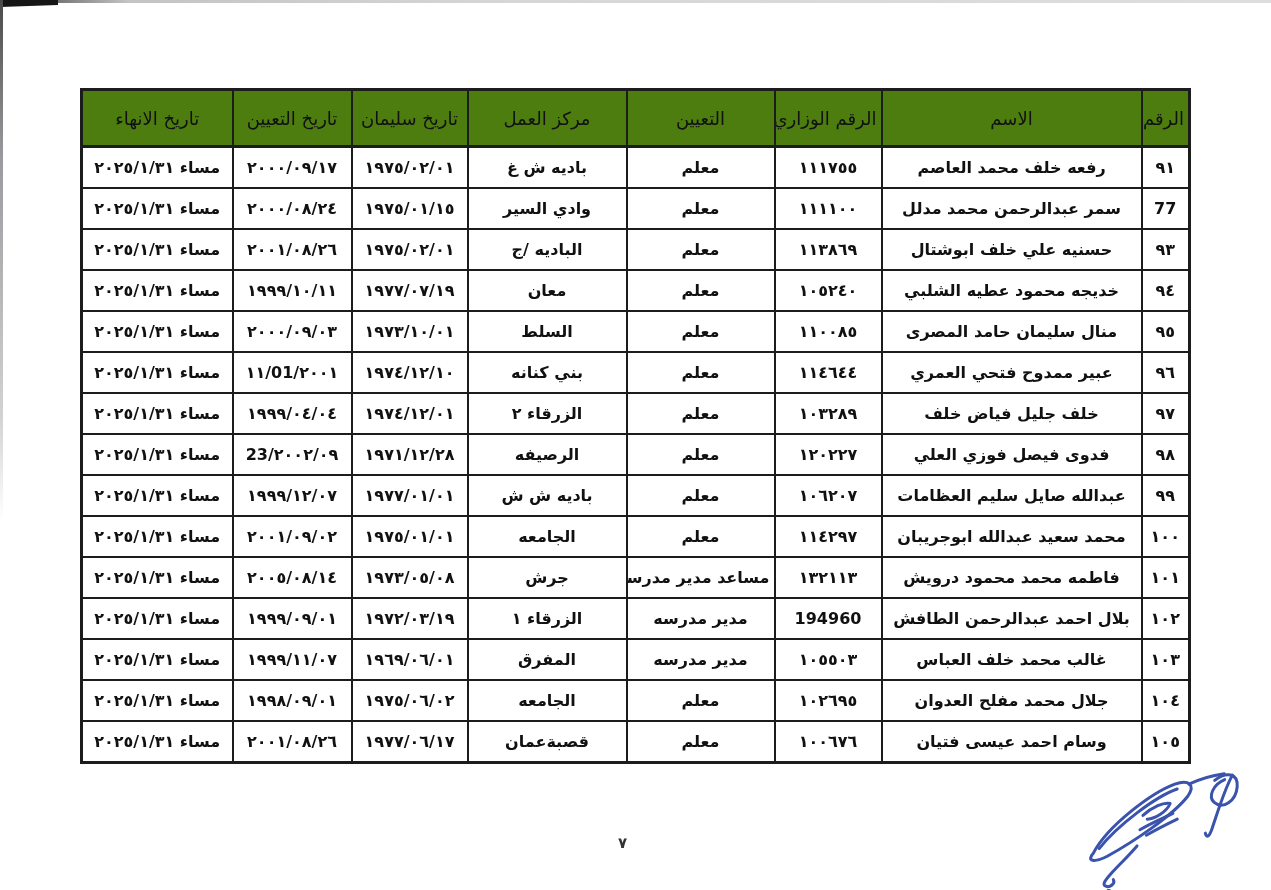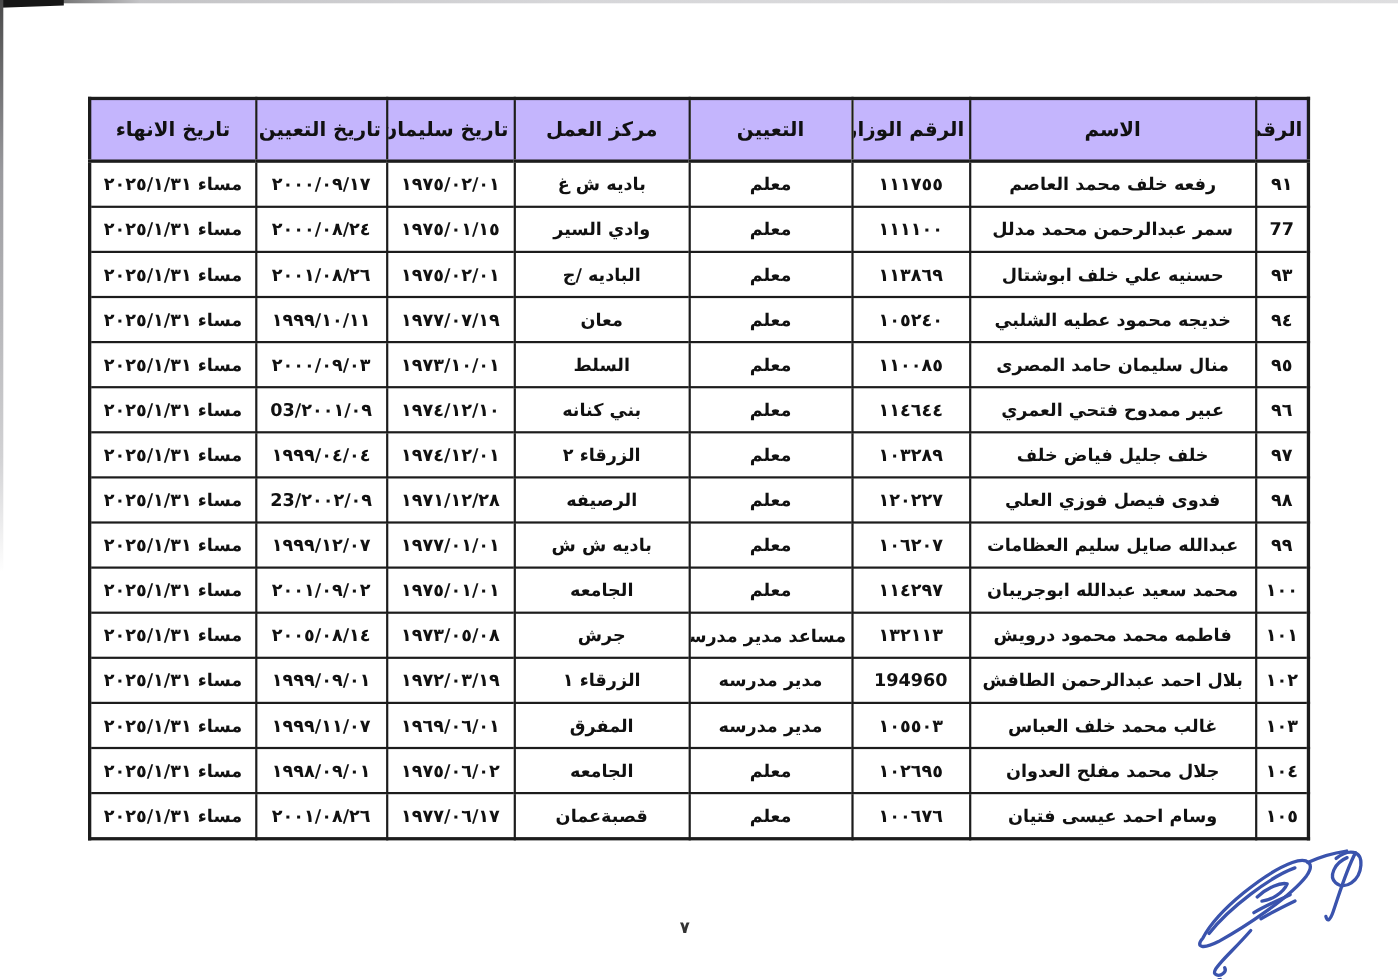--- a/index.html
+++ b/index.html
@@ -23,22 +23,22 @@
     border:3px solid #1c1c1c;
   }
   table.roster th, table.roster td{
     border:2px solid #1c1c1c;
     text-align:center;vertical-align:middle;
     color:#111;
     overflow:hidden;white-space:nowrap;
     padding:0 4px;
   }
   table.roster th{
-    height:54px;background:#c4b5fd;
-    font-size:18px;font-weight:700;
+    height:54px;background:#4d7c0f;
+    font-size:18px;font-weight:400;
     border-bottom-width:3px;
   }
   table.roster td{
     height:39px;background:#fff;
     font-size:16px;font-weight:700;
   }
   .page-number{position:absolute;top:834px;left:618px;font-size:15px;color:#333;font-weight:700;}
   .signature{position:absolute;top:770px;left:1058px;width:213px;height:120px;pointer-events:none;}
 </style>
 </head>
@@ -123,21 +123,21 @@
           <td>٢٠٠٠/٠٩/٠٣</td>
           <td>مساء ٢٠٢٥/١/٣١</td>
         </tr>
         <tr>
           <td>٩٦</td>
           <td>عبير ممدوح فتحي العمري</td>
           <td>١١٤٦٤٤</td>
           <td>معلم</td>
           <td>بني كنانه</td>
           <td>١٩٧٤/١٢/١٠</td>
-          <td>٢٠٠١/٠٩/03</td>
+          <td>٢٠٠١/01/١١</td>
           <td>مساء ٢٠٢٥/١/٣١</td>
         </tr>
         <tr>
           <td>٩٧</td>
           <td>خلف جليل فياض خلف</td>
           <td>١٠٣٢٨٩</td>
           <td>معلم</td>
           <td>الزرقاء ٢</td>
           <td>١٩٧٤/١٢/٠١</td>
           <td>١٩٩٩/٠٤/٠٤</td>

